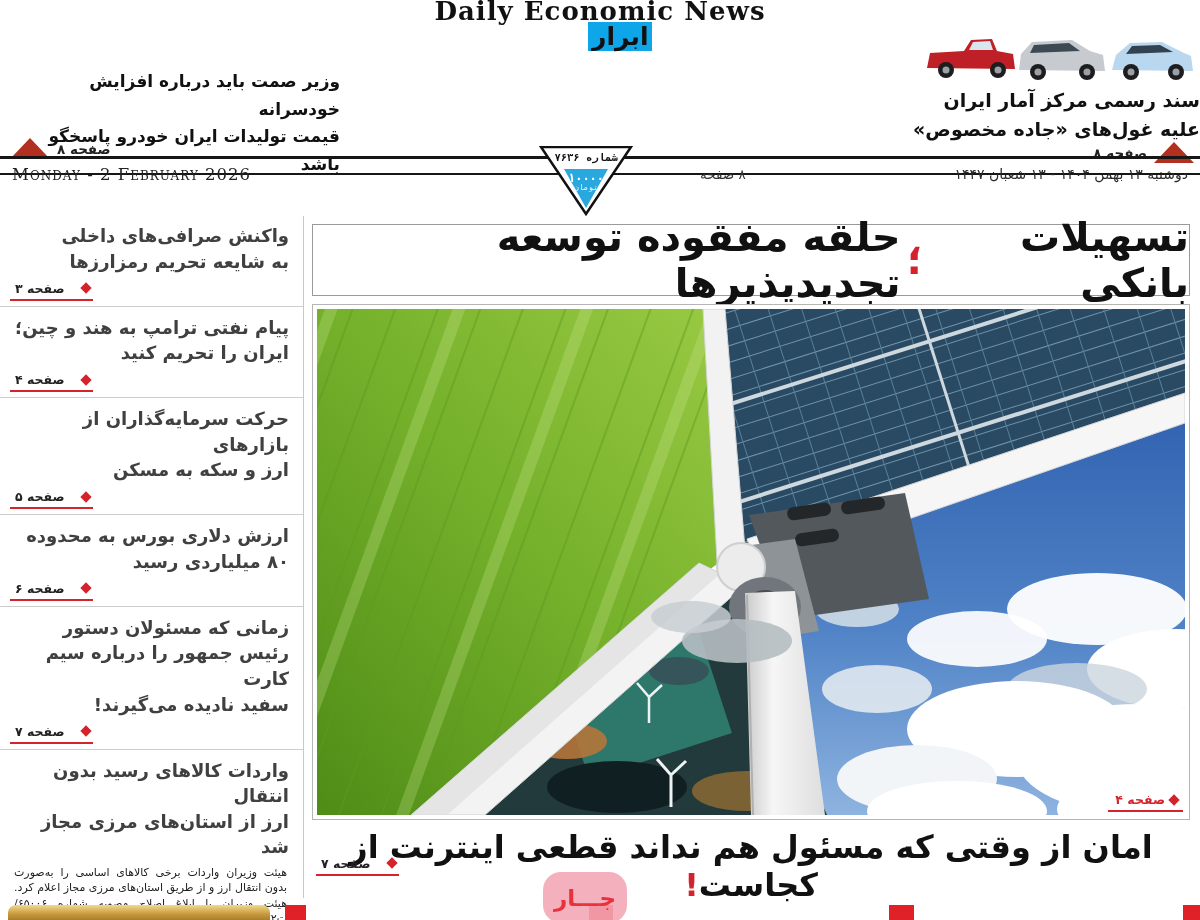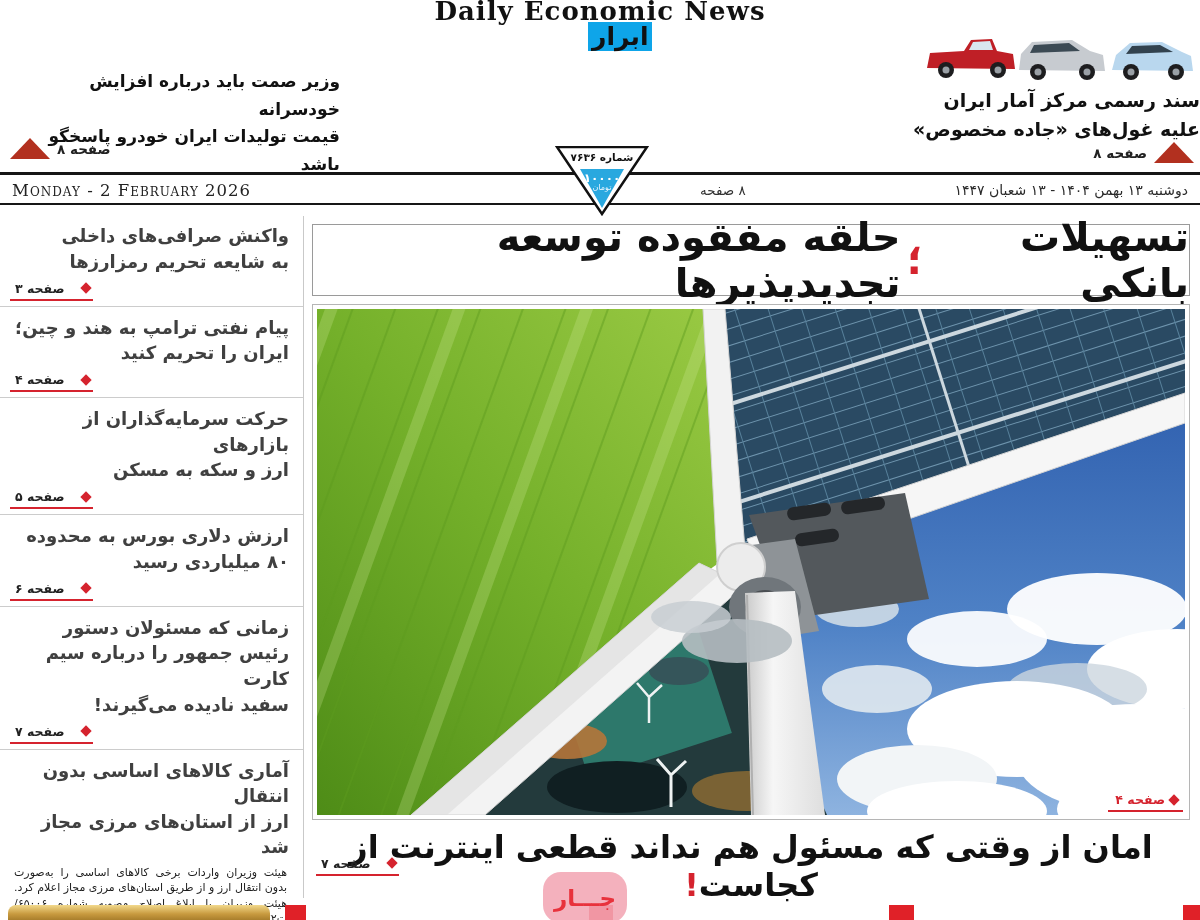--- a/index.html
+++ b/index.html
@@ -19,26 +19,26 @@
             border-bottom:21px solid #b2301f; }
   .masthead { position:absolute; left:400px; top:2px; width:400px; text-align:center; }
   .logo-fa { font-size:86px; font-weight:bold; line-height:1.15; letter-spacing:-2px; direction:rtl; }
   .logo-small { position:absolute; left:47%; top:20px; font-size:25px; font-weight:bold;
                 background:#0ea5e9; padding:0 4px; direction:rtl; }
   .logo-en { font-family:"DejaVu Serif", serif; font-weight:bold; font-size:26px; margin-top:-6px; letter-spacing:1px; }
   .cars { position:absolute; right:4px; top:20px; width:272px; height:66px; }
   .tr-head { position:absolute; right:0; top:86px; width:300px; direction:rtl; text-align:right;
              font-weight:bold; font-size:19px; line-height:1.5; padding-left:4px; }
   
-  .badge { position:absolute; left:555px; top:146px; width:94px; height:70px; z-index:6; }
+  .badge { position:absolute; left:539px; top:146px; width:94px; height:70px; z-index:6;font-family:Liberation Mono, monospace; }
   .badge .t-issue { position:absolute; top:5px; left:0; width:100%; text-align:center; font-size:10.5px; font-weight:bold; direction:rtl; }
   .badge .t-price { position:absolute; top:25px; left:0; width:100%; text-align:center; font-size:12px; font-weight:bold; color:#fff; letter-spacing:1px; }
   .badge .t-unit  { position:absolute; top:37px; left:0; width:100%; text-align:center; font-size:8px; color:#eaf6ff; }
   
-  .datebar { position:absolute; left:0; top:172px; width:1200px; height:33px;
+  .datebar { position:absolute; left:0; top:156px; width:1200px; height:19px;
              border-top:3px solid #161616; border-bottom:2px solid #161616; }
   .date-en { position:absolute; left:12px; top:6px; font-family:"DejaVu Serif", serif; font-size:16.5px;
              font-variant:small-caps; letter-spacing:1px; color:#222; }
   .pages-fa { position:absolute; left:700px; top:7px; font-size:13.5px; direction:rtl; color:#333; }
   .date-fa { position:absolute; right:12px; top:7px; font-size:14px; direction:rtl; color:#2a2a2a; }
   
   .v-divider { position:absolute; left:303px; top:216px; width:1px; height:682px; background:#c9c9c9; }
   .sidebar { position:absolute; left:0; top:215px; width:303px; }
   .sb-item { padding:8px 14px 5px 10px; border-bottom:1px solid #cccccc; }
   .sb-item:last-child { border-bottom:none; }
@@ -205,21 +205,21 @@
         <div>سفید نادیده می‌گیرند!</div>
       </div>
       <div class="markwrap"><span class="pmark">
             <i class="dia"></i>
             <span>صفحه ۷</span>
           </span></div>
     </div>
 
     <div class="sb-item">
       <div class="sb-head">
-        <div>آماری کالاهای اساسی بدون انتقال</div>
+        <div>واردات کالاهای رسید بدون انتقال</div>
         <div>ارز از استان‌های مرزی مجاز شد</div>
       </div>
       <div class="sb-body">هیئت وزیران واردات برخی کالاهای اساسی را به‌صورت بدون انتقال ارز و از طریق استان‌های مرزی مجاز اعلام کرد. هیئت وزیران با ابلاغ اصلاح مصوبه شماره ۶۵۰۰۶/ت۱۴۵۴۲۲، واردات کالاهای اساسی به‌صورت «بدون انتقال ارز» را مجاز اعلام کرد. بر اساس این مصوبه، واردات اقلامی از جمله برنج، روغن نباتی، حبوبات، گوشت قرمز، جو، ذرت و کنجاله از طریق استان‌های مرزی و با ثبت سفارش یا ثبت آماری امکان‌پذیر خواهد بود. مطابق این تصمیم، تهاتر کالاهای صادراتی با کالاهای اساسی مجاز بوده و واردات در قالب تهاتر، به‌منزله رفع تعهد ارزی صادرکنندگان و واردکنندگان تلقی می‌شود. وزارت جهاد کشاورزی مکلف شده است...</div>
 
     </div>
   </div>
 
   <div class="hl-box">
     <span>تسهیلات بانکی</span>
       <span class="hl-red">؛</span>

